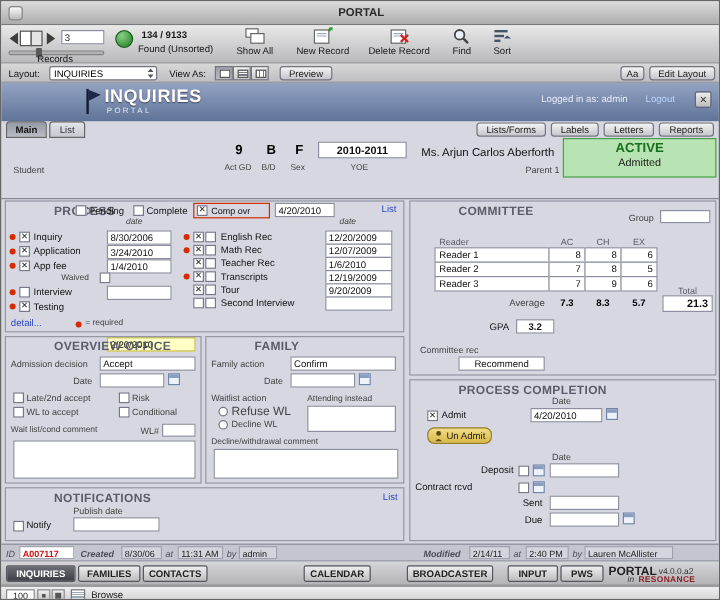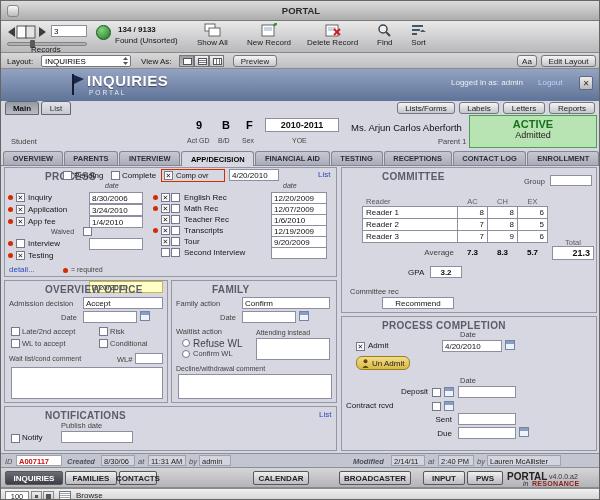--- a/index.html
+++ b/index.html
@@ -190,31 +190,20 @@
     <div class="fld b" style="left:264px;top:3px;width:74px;height:14px;text-align:center;font-size:9px;">2010-2011</div>
     <span class="abs sm" style="left:291px;top:22px;">YOE</span>
     <span class="abs" style="left:350px;top:7px;font-size:9.5px;color:#111;">Ms. Arjun Carlos Aberforth</span>
     <span class="abs sm" style="left:437px;top:22px;font-size:7.5px;">Parent 1</span>
     <div class="badge" style="left:468px;top:0;width:128px;height:33px;">
       <div class="b" style="font-size:11px;color:var(--green-text,#17701d);margin-top:2px;">ACTIVE</div>
       <div style="font-size:9px;color:#1c1c1c;">Admitted</div>
     </div>
   </div>
 
-  <div id="tabs">
-    <span class="tab">OVERVIEW</span>
-    <span class="tab">PARENTS</span>
-    <span class="tab">INTERVIEW</span>
-    <span class="tab active">APP/DECISION</span>
-    <span class="tab">FINANCIAL AID</span>
-    <span class="tab">TESTING</span>
-    <span class="tab">RECEPTIONS</span>
-    <span class="tab">CONTACT LOG</span>
-    <span class="tab">ENROLLMENT</span>
-  </div>
 
   <div id="content"></div>
 
   <div class="panel" style="left:3px;top:166px;width:333px;height:110px;">
     <span class="ptitle" style="left:4px;top:3px;">PROCESS</span>
     <span class="cb" style="left:58px;top:3px;"></span>
     <span class="abs lbl" style="left:69px;top:3px;">Pending</span>
     <span class="cb" style="left:106px;top:3px;"></span>
     <span class="abs lbl" style="left:117px;top:3px;">Complete</span>
     <div class="redbox" style="left:156px;top:1px;width:64px;height:13px;"></div>
@@ -356,21 +345,21 @@
     <span class="ptitle" style="left:4px;top:3px;">FAMILY</span>
     <span class="abs sm" style="left:4px;top:18px;font-size:7.5px;">Family action</span>
     <div class="fld" style="left:70px;top:16px;width:88px;">Confirm</div>
     <span class="abs sm" style="left:48px;top:32px;font-size:7.5px;">Date</span>
     <div class="fld" style="left:70px;top:30px;width:54px;"></div>
     <span class="cal" style="left:127px;top:30px;"></span>
     <span class="abs sm" style="left:4px;top:46px;font-size:7.5px;">Waitlist action</span>
     <span class="radio" style="left:10px;top:58px;"></span>
     <span class="abs sm" style="left:21px;top:57px;font-size:10px;">Refuse WL</span>
     <span class="radio" style="left:10px;top:69px;"></span>
-    <span class="abs sm" style="left:21px;top:68px;font-size:7.5px;">Confirm WL</span>
+    <span class="abs sm" style="left:21px;top:68px;font-size:7.5px;">Decline WL</span>
     <span class="abs sm" style="left:84px;top:48px;font-size:7px;">Attending instead</span>
     <div class="ta" style="left:84px;top:57px;width:74px;height:22px;"></div>
     <span class="abs sm" style="left:4px;top:84px;font-size:7px;">Decline/withdrawal comment</span>
     <div class="ta" style="left:6px;top:93px;width:154px;height:25px;"></div>
   </div>
 
   <div class="panel" style="left:340px;top:315px;width:256px;height:135px;">
     <span class="ptitle" style="left:4px;top:3px;">PROCESS COMPLETION</span>
     <span class="abs sm" style="left:118px;top:13px;font-size:7.5px;">Date</span>
     <span class="cb checked" style="left:14px;top:25px;"></span>
@@ -421,21 +410,21 @@
     <span class="rbox" style="left:390px;top:1px;width:34px;">2/14/11</span>
     <span class="rlbl" style="left:427px;top:3px;">at</span>
     <span class="rbox" style="left:437px;top:1px;width:36px;">2:40 PM</span>
     <span class="rlbl" style="left:476px;top:3px;">by</span>
     <span class="rbox" style="left:486px;top:1px;width:74px;">Lauren McAllister</span>
   </div>
 
   <div id="bottomnav">
     <div class="navbtn active" style="left:4px;width:58px;">INQUIRIES</div>
     <div class="navbtn" style="left:64px;width:52px;">FAMILIES</div>
-    <div class="navbtn" style="left:118px;width:38px;">CONTACTS</div>
+    <div class="navbtn" style="left:118px;width:54px;">CONTACTS</div>
     <div class="navbtn" style="left:252px;width:56px;">CALENDAR</div>
     <div class="navbtn" style="left:338px;width:72px;">BROADCASTER</div>
     <div class="navbtn" style="left:422px;width:42px;">INPUT</div>
     <div class="navbtn" style="left:466px;width:36px;">PWS</div>
     <span class="abs b" style="left:506px;top:3px;font-size:10px;color:#222;">PORTAL</span>
     <span class="abs" style="left:548px;top:5px;font-size:7px;color:#333;">v4.0.0.a2</span>
     <span class="abs it" style="left:522px;top:12px;font-size:7px;color:#333;">in</span>
     <span class="abs b" style="left:531px;top:12px;font-size:7px;color:#8a2020;letter-spacing:.3px;">RESONANCE</span>
   </div>
 

